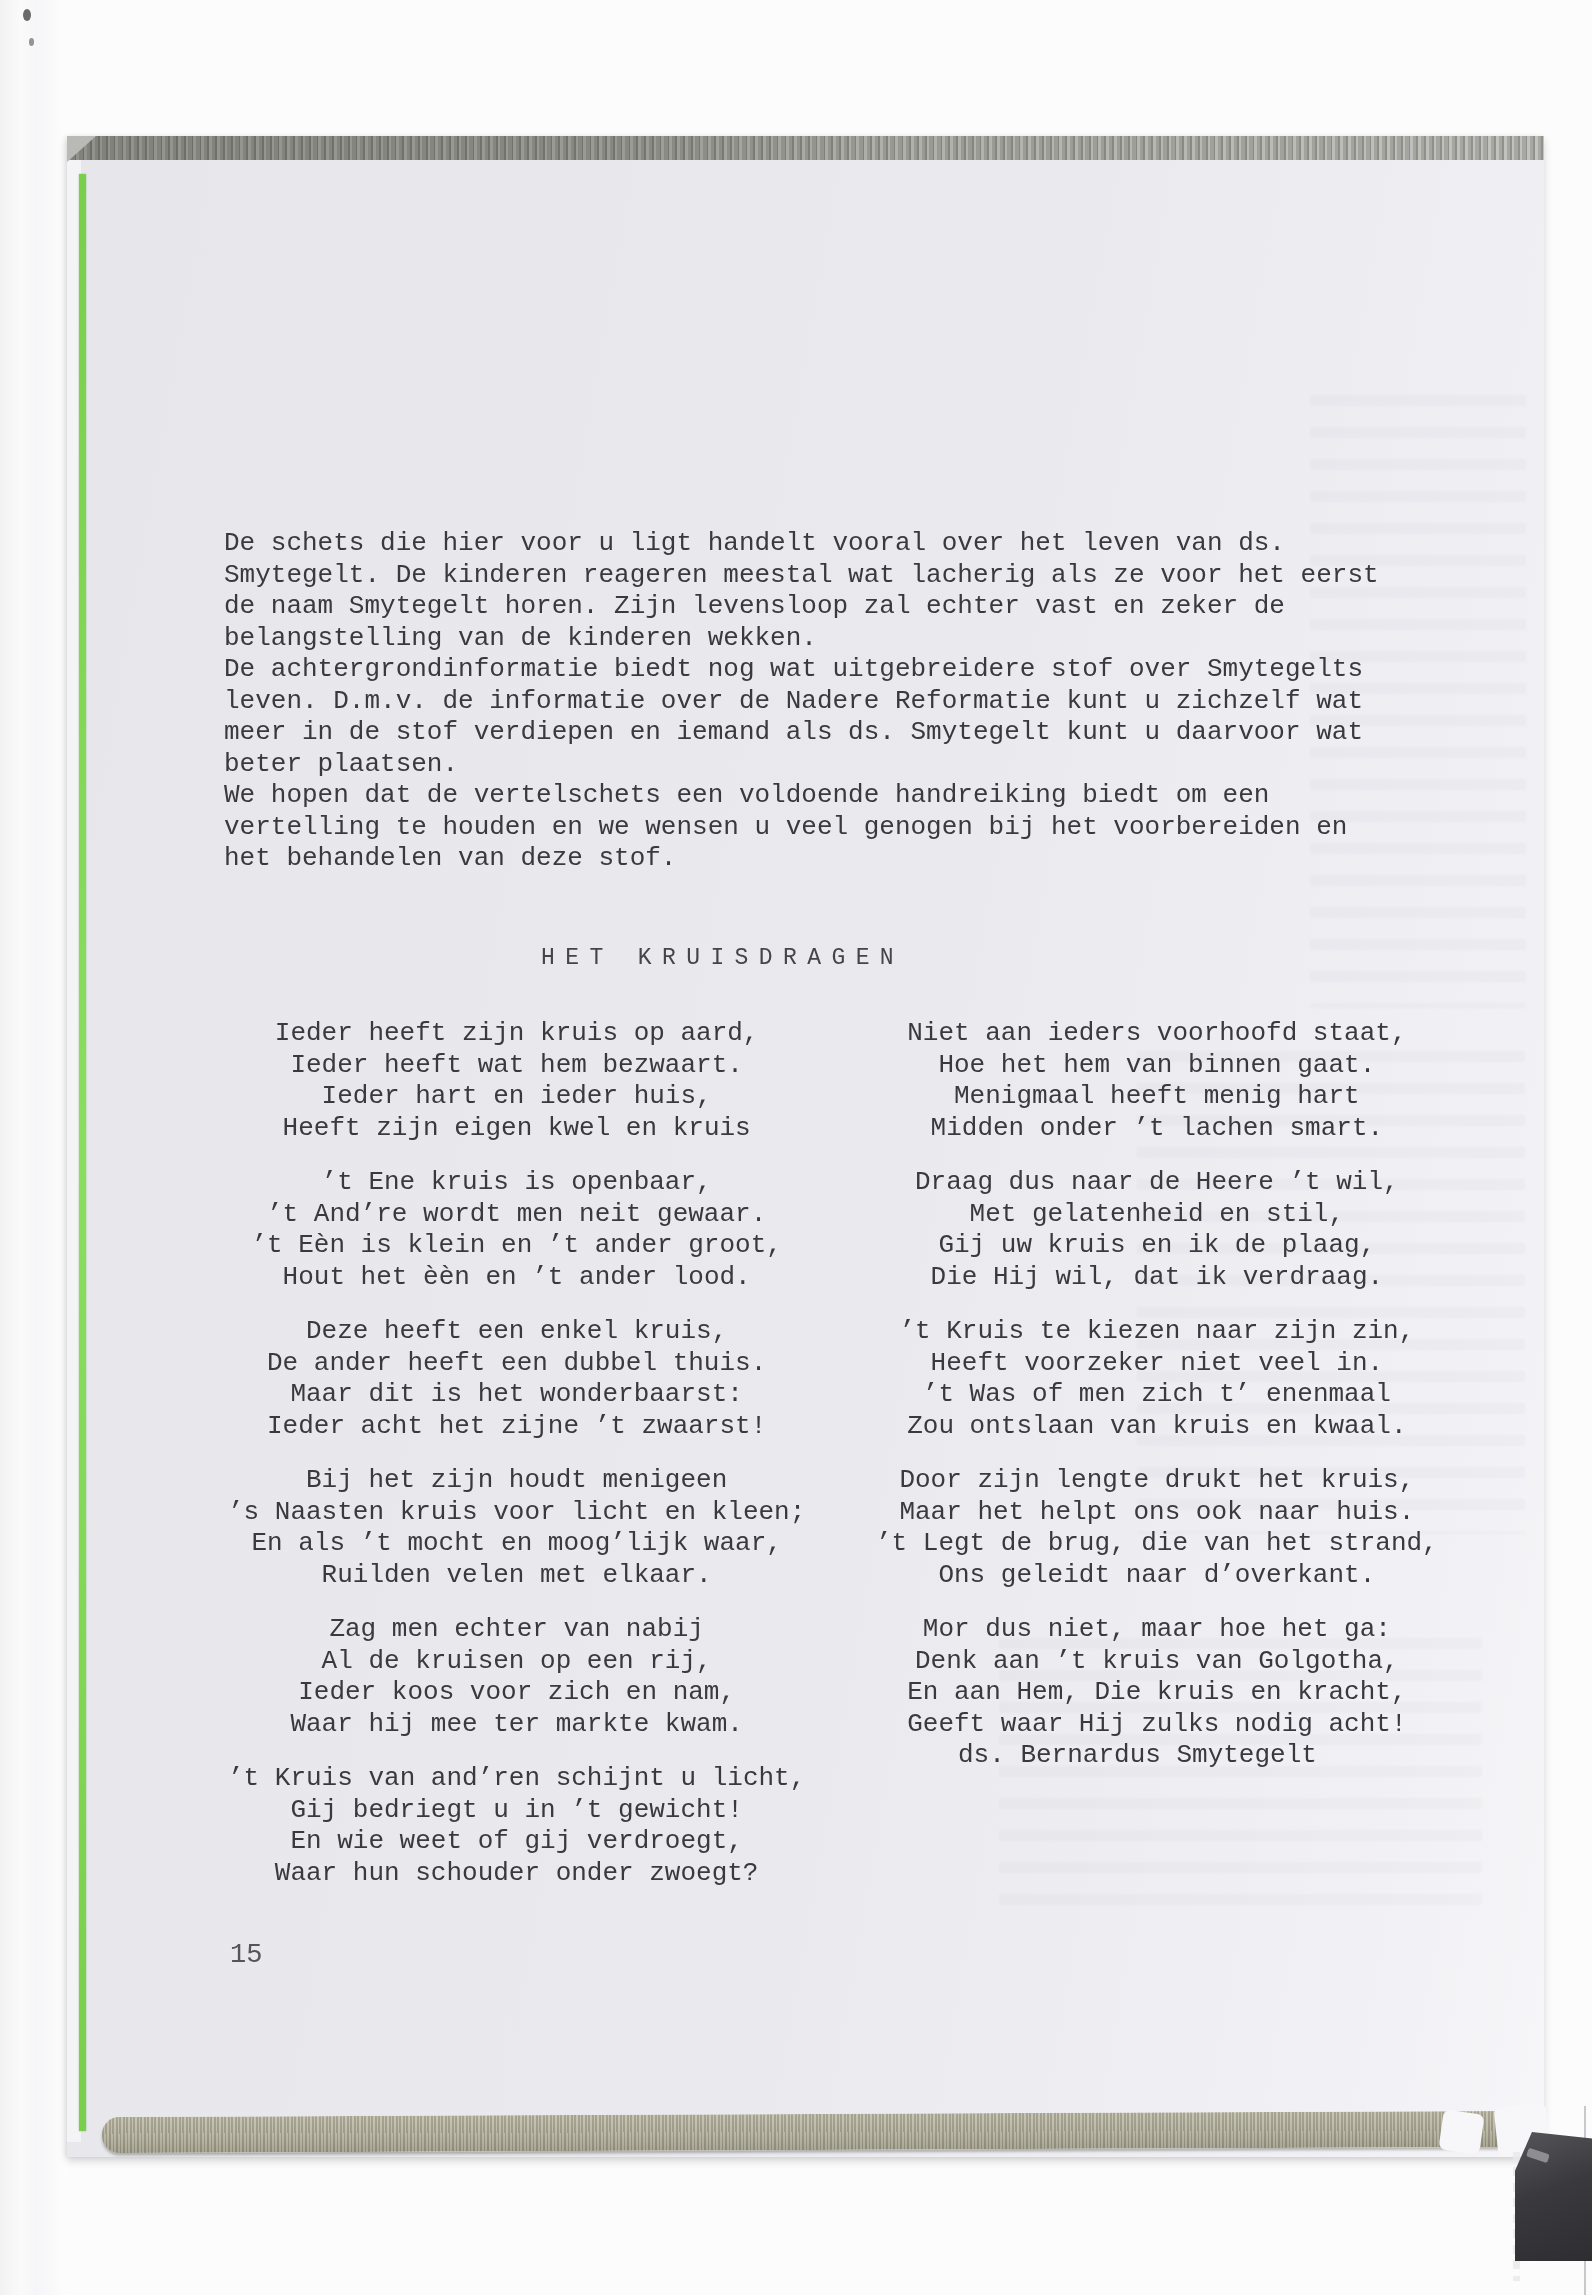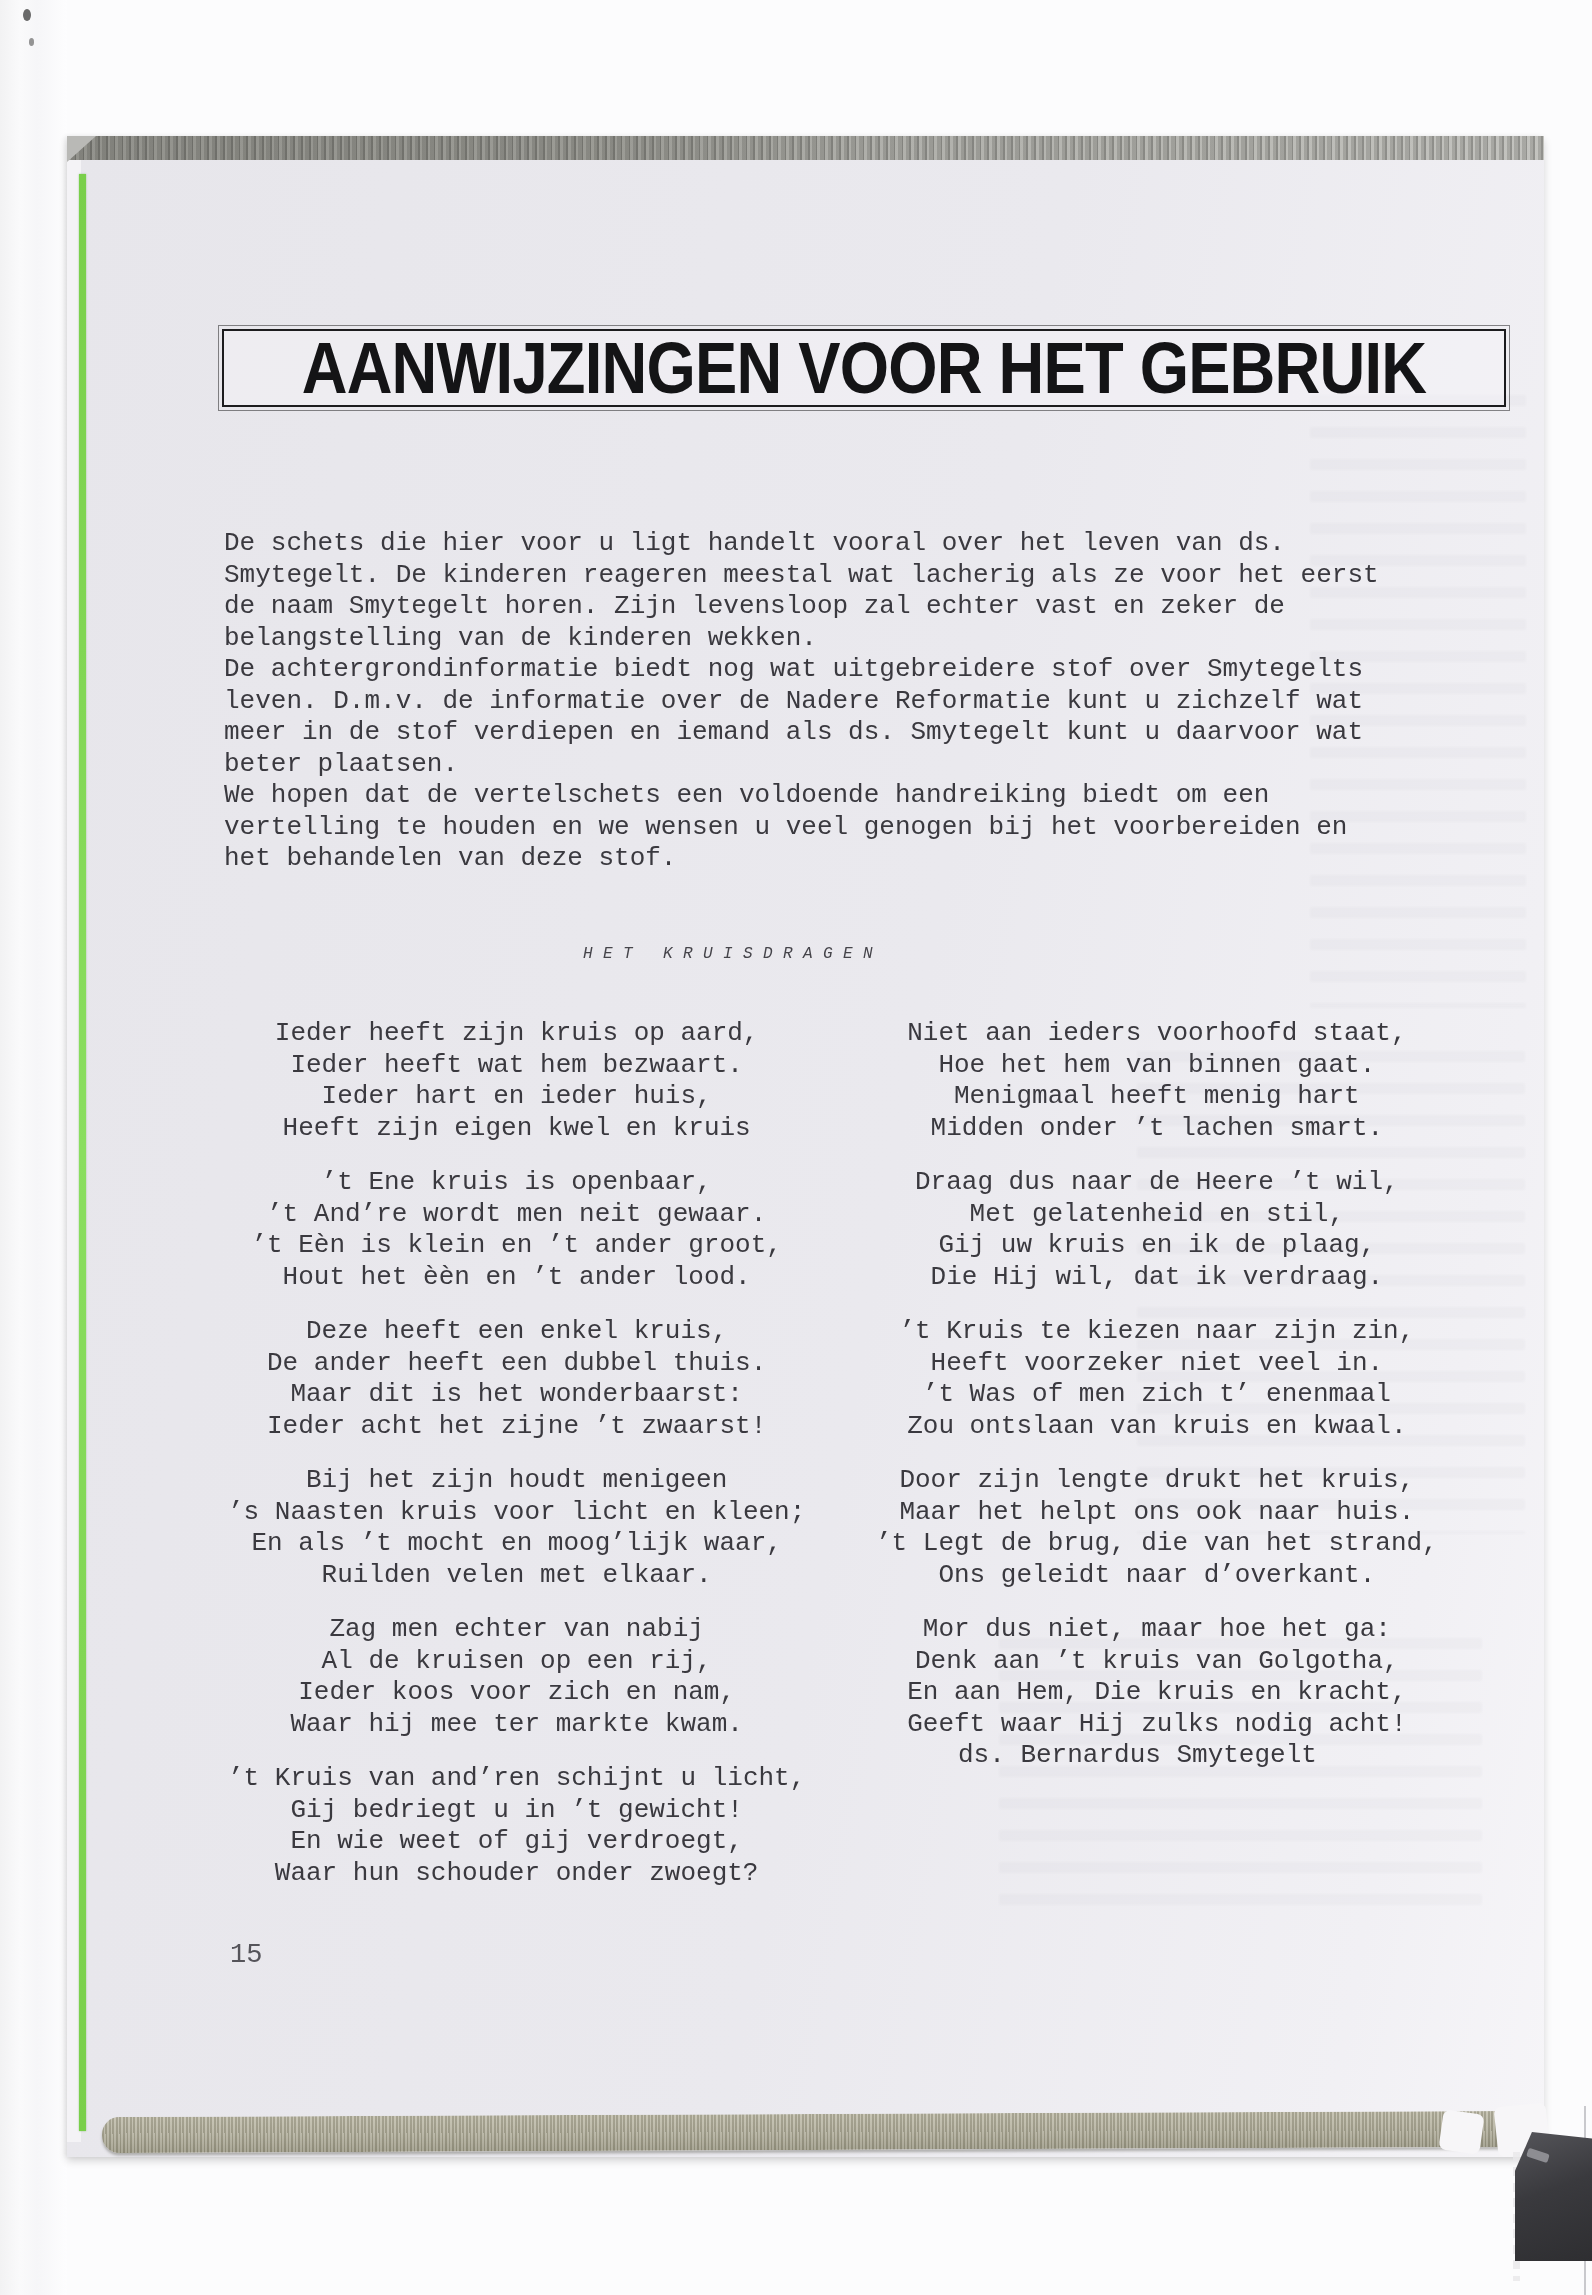--- a/index.html
+++ b/index.html
@@ -50,22 +50,22 @@
   .title-text{
     font-family:"Liberation Sans","DejaVu Sans",sans-serif;font-weight:bold;
     font-size:72px;letter-spacing:-0.9px;white-space:nowrap;color:#141416;
     transform:scaleX(.88);transform-origin:center;line-height:72px;
   }
 
   .mono-block{position:absolute;color:var(--ink);font-size:26px;white-space:pre;}
   .mono-block .line{line-height:var(--lh);height:var(--lh);}
   .intro{left:157px;top:392px;}
   .poem-title{
-    position:absolute;left:516px;top:809px;color:#45444a;
-    font-style:italic;font-size:16px;letter-spacing:10.4px;white-space:nowrap;
+    position:absolute;left:474px;top:809px;color:#45444a;
+    font-size:23px;letter-spacing:10.4px;white-space:nowrap;
   }
   .poem-col{position:absolute;color:var(--ink);font-size:26px;white-space:pre;}
   .poem-col .stanza{margin-bottom:23px;}
   .poem-col .line{line-height:var(--lh);height:var(--lh);text-align:center;}
   .poem-col.left{left:161px;top:882px;}
   .poem-col.right{left:809px;top:882px;}
   .signature{position:absolute;left:891px;top:1604px;color:var(--ink);font-size:26px;line-height:var(--lh);white-space:pre;}
   .page-number{position:absolute;left:163px;top:1804px;color:#55545a;font-size:27px;}
 
   .ghost{position:absolute;opacity:.32;filter:blur(1.7px);pointer-events:none;
@@ -106,23 +106,20 @@
   <div class="speck s2"></div>
 
   <div class="page">
     <div class="top-edge"></div>
     <div class="green-strip"></div>
 
     <div class="ghost g1"></div>
     <div class="ghost g2"></div>
     <div class="ghost g3"></div>
 
-    <div class="title-box">
-      <span class="title-text">AANWIJZINGEN VOOR HET GEBRUIK</span>
-    </div>
 
     <div class="mono-block intro"><div class="line">De schets die hier voor u ligt handelt vooral over het leven van ds.</div><div class="line">Smytegelt. De kinderen reageren meestal wat lacherig als ze voor het eerst</div><div class="line">de naam Smytegelt horen. Zijn levensloop zal echter vast en zeker de</div><div class="line">belangstelling van de kinderen wekken.</div><div class="line">De achtergrondinformatie biedt nog wat uitgebreidere stof over Smytegelts</div><div class="line">leven. D.m.v. de informatie over de Nadere Reformatie kunt u zichzelf wat</div><div class="line">meer in de stof verdiepen en iemand als ds. Smytegelt kunt u daarvoor wat</div><div class="line">beter plaatsen.</div><div class="line">We hopen dat de vertelschets een voldoende handreiking biedt om een</div><div class="line">vertelling te houden en we wensen u veel genogen bij het voorbereiden en</div><div class="line">het behandelen van deze stof.</div></div>
 
     <div class="poem-title">HET KRUISDRAGEN</div>
 
     <div class="poem-col left"><div class="stanza"><div class="line">Ieder heeft zijn kruis op aard,</div><div class="line">Ieder heeft wat hem bezwaart.</div><div class="line">Ieder hart en ieder huis,</div><div class="line">Heeft zijn eigen kwel en kruis</div></div><div class="stanza"><div class="line">’t Ene kruis is openbaar,</div><div class="line">’t And’re wordt men neit gewaar.</div><div class="line">’t Eèn is klein en ’t ander groot,</div><div class="line">Hout het èèn en ’t ander lood.</div></div><div class="stanza"><div class="line">Deze heeft een enkel kruis,</div><div class="line">De ander heeft een dubbel thuis.</div><div class="line">Maar dit is het wonderbaarst:</div><div class="line">Ieder acht het zijne ’t zwaarst!</div></div><div class="stanza"><div class="line">Bij het zijn houdt menigeen</div><div class="line">’s Naasten kruis voor licht en kleen;</div><div class="line">En als ’t mocht en moog’lijk waar,</div><div class="line">Ruilden velen met elkaar.</div></div><div class="stanza"><div class="line">Zag men echter van nabij</div><div class="line">Al de kruisen op een rij,</div><div class="line">Ieder koos voor zich en nam,</div><div class="line">Waar hij mee ter markte kwam.</div></div><div class="stanza"><div class="line">’t Kruis van and’ren schijnt u licht,</div><div class="line">Gij bedriegt u in ’t gewicht!</div><div class="line">En wie weet of gij verdroegt,</div><div class="line">Waar hun schouder onder zwoegt?</div></div></div>
     <div class="poem-col right"><div class="stanza"><div class="line">Niet aan ieders voorhoofd staat,</div><div class="line">Hoe het hem van binnen gaat.</div><div class="line">Menigmaal heeft menig hart</div><div class="line">Midden onder ’t lachen smart.</div></div><div class="stanza"><div class="line">Draag dus naar de Heere ’t wil,</div><div class="line">Met gelatenheid en stil,</div><div class="line">Gij uw kruis en ik de plaag,</div><div class="line">Die Hij wil, dat ik verdraag.</div></div><div class="stanza"><div class="line">’t Kruis te kiezen naar zijn zin,</div><div class="line">Heeft voorzeker niet veel in.</div><div class="line">’t Was of men zich t’ enenmaal</div><div class="line">Zou ontslaan van kruis en kwaal.</div></div><div class="stanza"><div class="line">Door zijn lengte drukt het kruis,</div><div class="line">Maar het helpt ons ook naar huis.</div><div class="line">’t Legt de brug, die van het strand,</div><div class="line">Ons geleidt naar d’overkant.</div></div><div class="stanza"><div class="line">Mor dus niet, maar hoe het ga:</div><div class="line">Denk aan ’t kruis van Golgotha,</div><div class="line">En aan Hem, Die kruis en kracht,</div><div class="line">Geeft waar Hij zulks nodig acht!</div></div></div>
 
     <div class="signature">ds. Bernardus Smytegelt</div>
     <div class="page-number">15</div>

